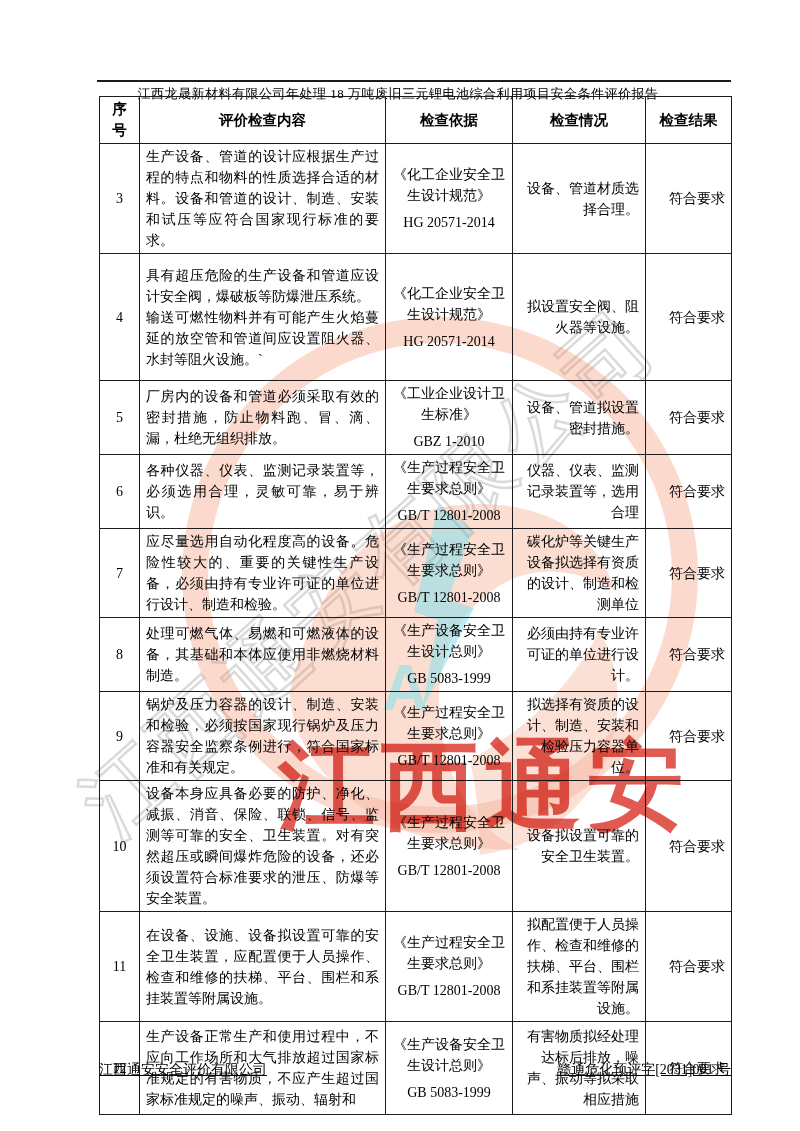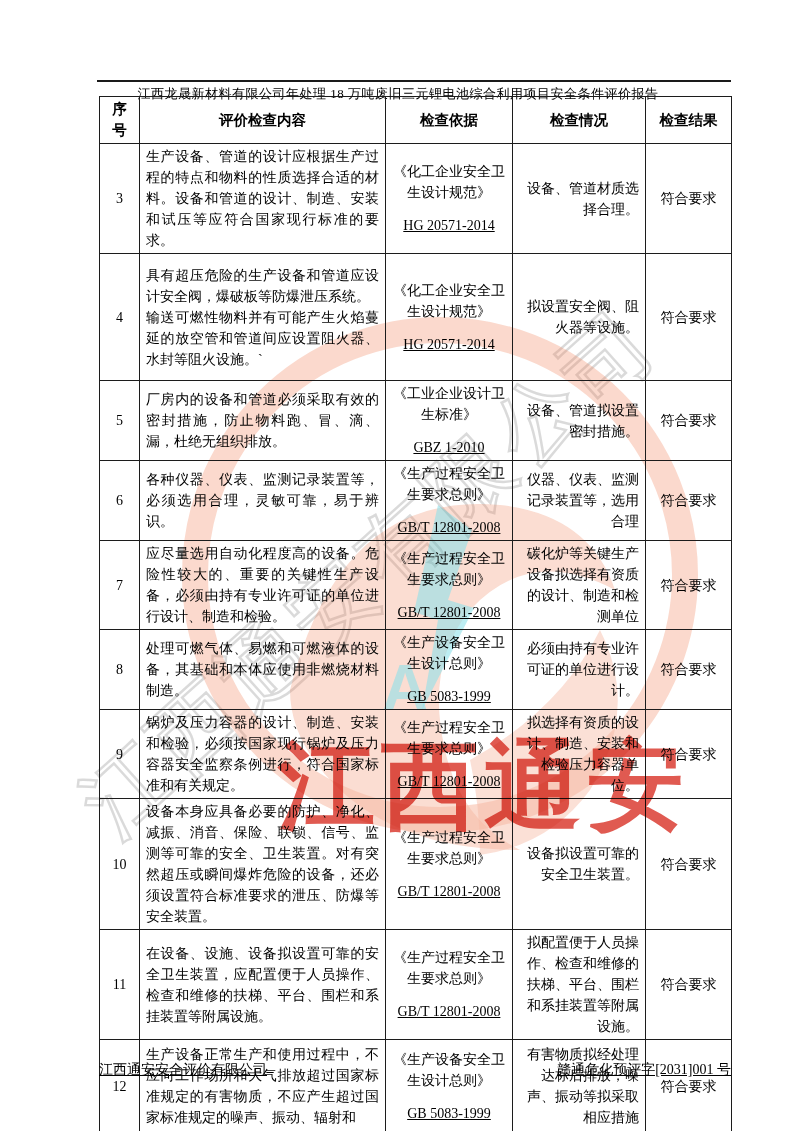--- a/index.html
+++ b/index.html
@@ -37,22 +37,22 @@
   table.checklist td,table.checklist th{
     border:1.5px solid #1c1c1c;vertical-align:middle;
     font-size:14px;line-height:21px;padding:2px 6px;color:#000;
     overflow:hidden;
   }
   table.checklist th{font-weight:bold;text-align:center;height:38px;font-size:14.5px;}
   td.c-no{text-align:center;padding:2px 2px;}
   td.c-content{text-align:justify;white-space:pre-line;}
   td.c-basis{text-align:center;padding:2px 4px;}
   td.c-situation{text-align:right;}
-  td.c-result{text-align:center;padding:2px 2px;}
-  .basis-code{margin-top:12px;text-decoration:underline;}
+  td.c-result{text-align:right;padding:2px 2px;}
+  .basis-code{margin-top:6px;}
   .page-footer{
     position:absolute;left:99px;top:1061px;width:632px;
     display:flex;justify-content:space-between;align-items:baseline;
     font-size:14px;color:#000;
   }
   .page-footer .pf-center{position:absolute;left:0;width:100%;text-align:center;}
   .pf-left,.pf-right{position:relative;z-index:1;background:transparent;text-decoration:underline;}
 </style>
 </head>
 <body>

